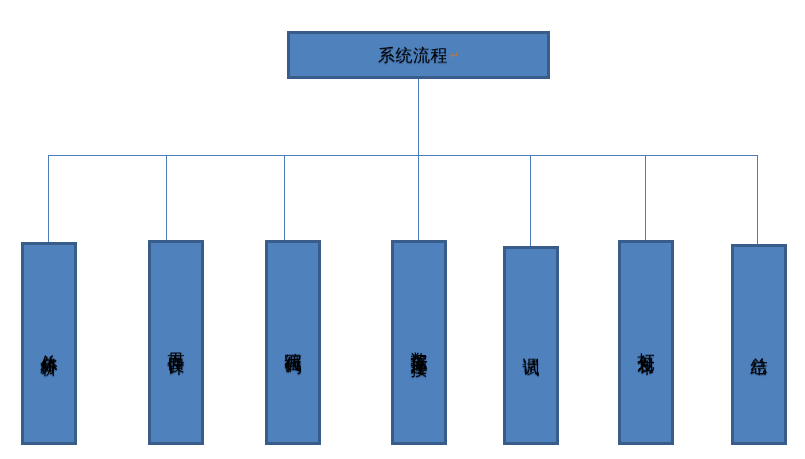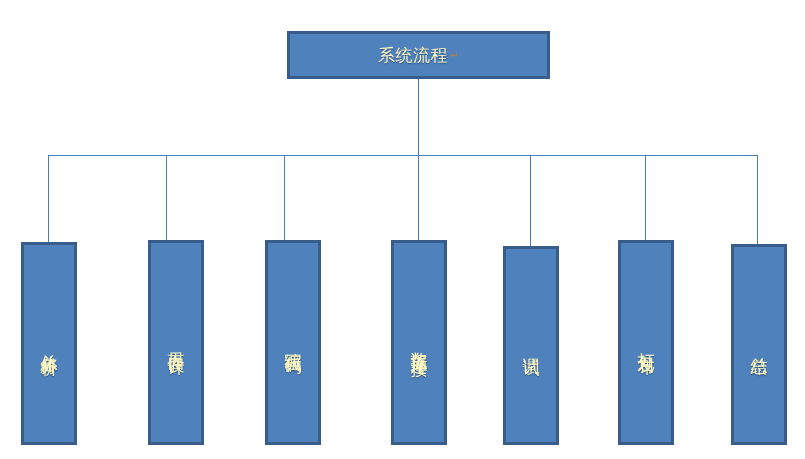--- a/index.html
+++ b/index.html
@@ -24,21 +24,21 @@
   .node {
     position: absolute;
     box-sizing: border-box;
     background: #4f81bd;
     border: 3px solid #385d8a;
     display: flex;
     align-items: center;
     justify-content: center;
   }
   .node .label {
-    color: #fef9c3;
+    color: #000000;
     font-size: 16px;
     line-height: 1.18;
     letter-spacing: 0.5px;
     text-shadow: 0 1px 1px rgba(20,45,80,.55);
     white-space: pre;
     text-align: right;
   }
 
   
   .node.root {

